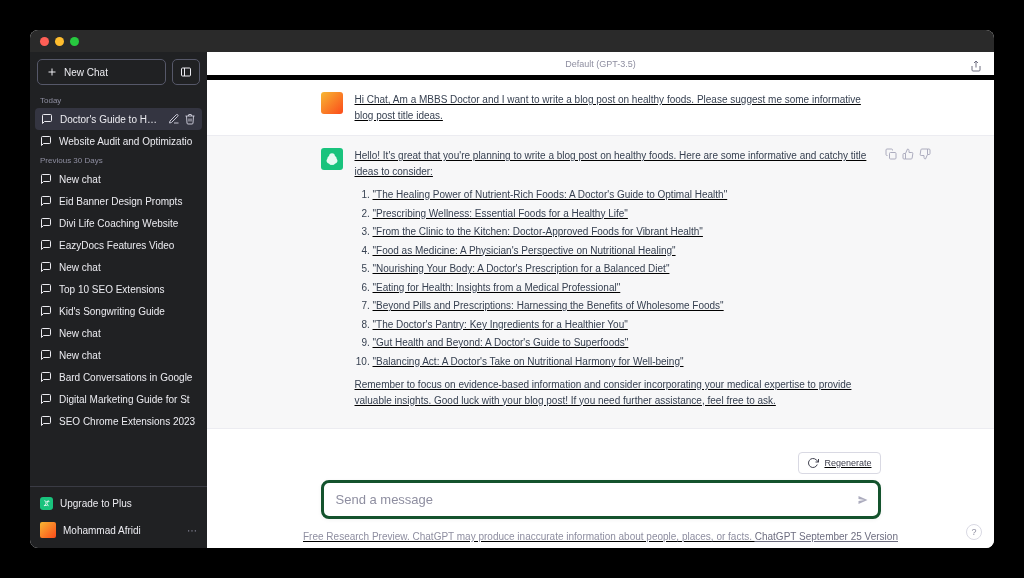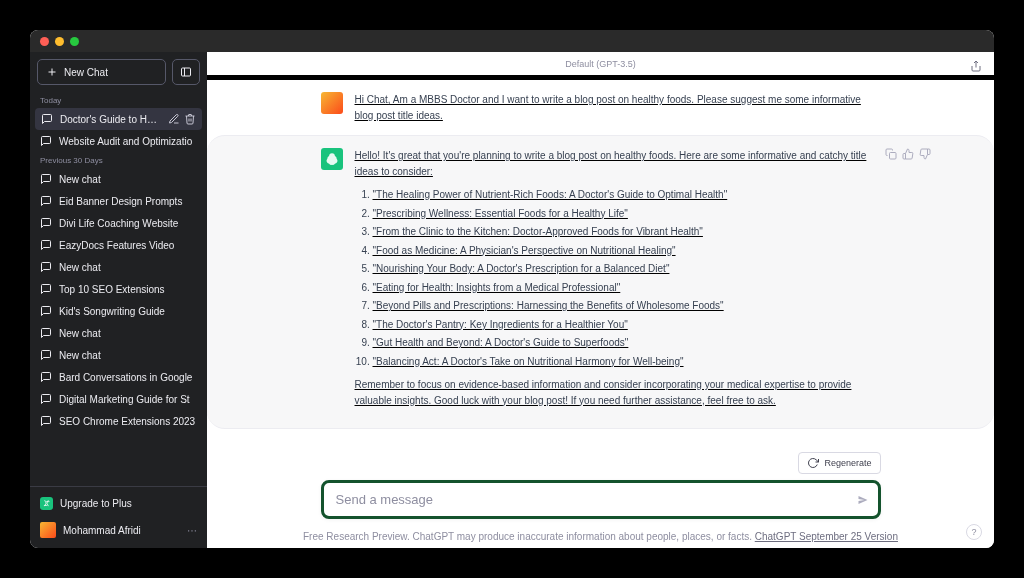--- a/index.html
+++ b/index.html
@@ -30,32 +30,32 @@
   .star-badge { width: 13px; height: 13px; border-radius: 3px; background: #19c37d; display: flex; align-items: center; justify-content: center; color: #fff; font-size: 8px; flex: 0 0 auto; }
   
   .main { flex: 1; display: flex; flex-direction: column; min-width: 0; background: #fff; }
   .topbar { height: 28px; display: flex; align-items: center; justify-content: center; position: relative; border-bottom: 5px solid #000000; }
   .model-label { font-size: 9px; color: #8e8ea0; }
   .share-btn { position: absolute; right: 10px; top: 6px; width: 16px; height: 16px; display: flex; align-items: center; justify-content: center; color: #6e6e80; cursor: pointer; }
   .messages { flex: 1; overflow: hidden; text-decoration: underline; }
   .msg { display: flex; gap: 12px; padding: 12px 0; }
   .msg-wrap { width: 560px; margin: 0 auto; display: flex; gap: 12px; position: relative; }
   .msg.user { background: #fff; }
-  .msg.assistant { background: #f7f7f8; border-top: 1px solid #ececf1; border-bottom: 1px solid #ececf1; border-radius: 18px; }
+  .msg.assistant { background: #f7f7f8; border-top: 1px solid #ececf1; border-bottom: 1px solid #ececf1; }
   .avatar { width: 22px; height: 22px; border-radius: 3px; flex: 0 0 auto; }
   .avatar.user { background: linear-gradient(135deg,#f7b733,#fc4a1a); }
   .avatar.bot { background: #19c37d; display: flex; align-items: center; justify-content: center; }
   .avatar.bot svg { width: 14px; height: 14px; }
   .msg-content { flex: 1; font-size: 10px; color: #374151; line-height: 1.55; }
   .msg-content p { margin-bottom: 8px; }
   .msg-content ol { padding-left: 18px; margin-bottom: 8px; }
   .msg-content ol li { margin-bottom: 3px; color: #374151; }
   .msg-actions { position: absolute; right: -50px; top: 0; display: flex; gap: 5px; color: #acacbe; }
   .msg-actions .ic { width: 12px; height: 12px; cursor: pointer; }
-  .bottom { padding: 6px 0 6px; position: relative; }
+  .bottom { padding: 6px 0 6px; position: relative; text-decoration: underline; }
   .regen-row { display: flex; justify-content: flex-end; width: 560px; margin: 0 auto 6px; }
   .regen-btn { border: 1px solid #d9d9e3; background: #fff; border-radius: 4px; padding: 4px 8px; font-size: 9px; color: #40414f; display: flex; align-items: center; gap: 5px; cursor: pointer; }
   .input-row { width: 560px; margin: 0 auto; position: relative; }
   .input-box { width: 100%; border: 3px solid #14532d; border-radius: 8px; padding: 9px 40px 9px 12px; font-size: 13px; color: #40414f; box-shadow: 0 1px 4px rgba(0,0,0,0.05); outline: none; }
   .input-box::placeholder { color: #8e8ea0; }
   .send-btn { position: absolute; right: 8px; top: 50%; transform: translateY(-50%); width: 20px; height: 20px; display: flex; align-items: center; justify-content: center; color: #acacbe; cursor: pointer; }
   .disclaimer { text-align: center; font-size: 10px; color: #8e8ea0; margin-top: 12px; }
   .disclaimer a { color: #6e6e80; text-decoration: underline; }
   .help-btn { position: absolute; right: 12px; bottom: 8px; width: 16px; height: 16px; border-radius: 50%; border: 1px solid #d9d9e3; color: #8e8ea0; font-size: 9px; display: flex; align-items: center; justify-content: center; cursor: pointer; background: #fff; }
 </style>

